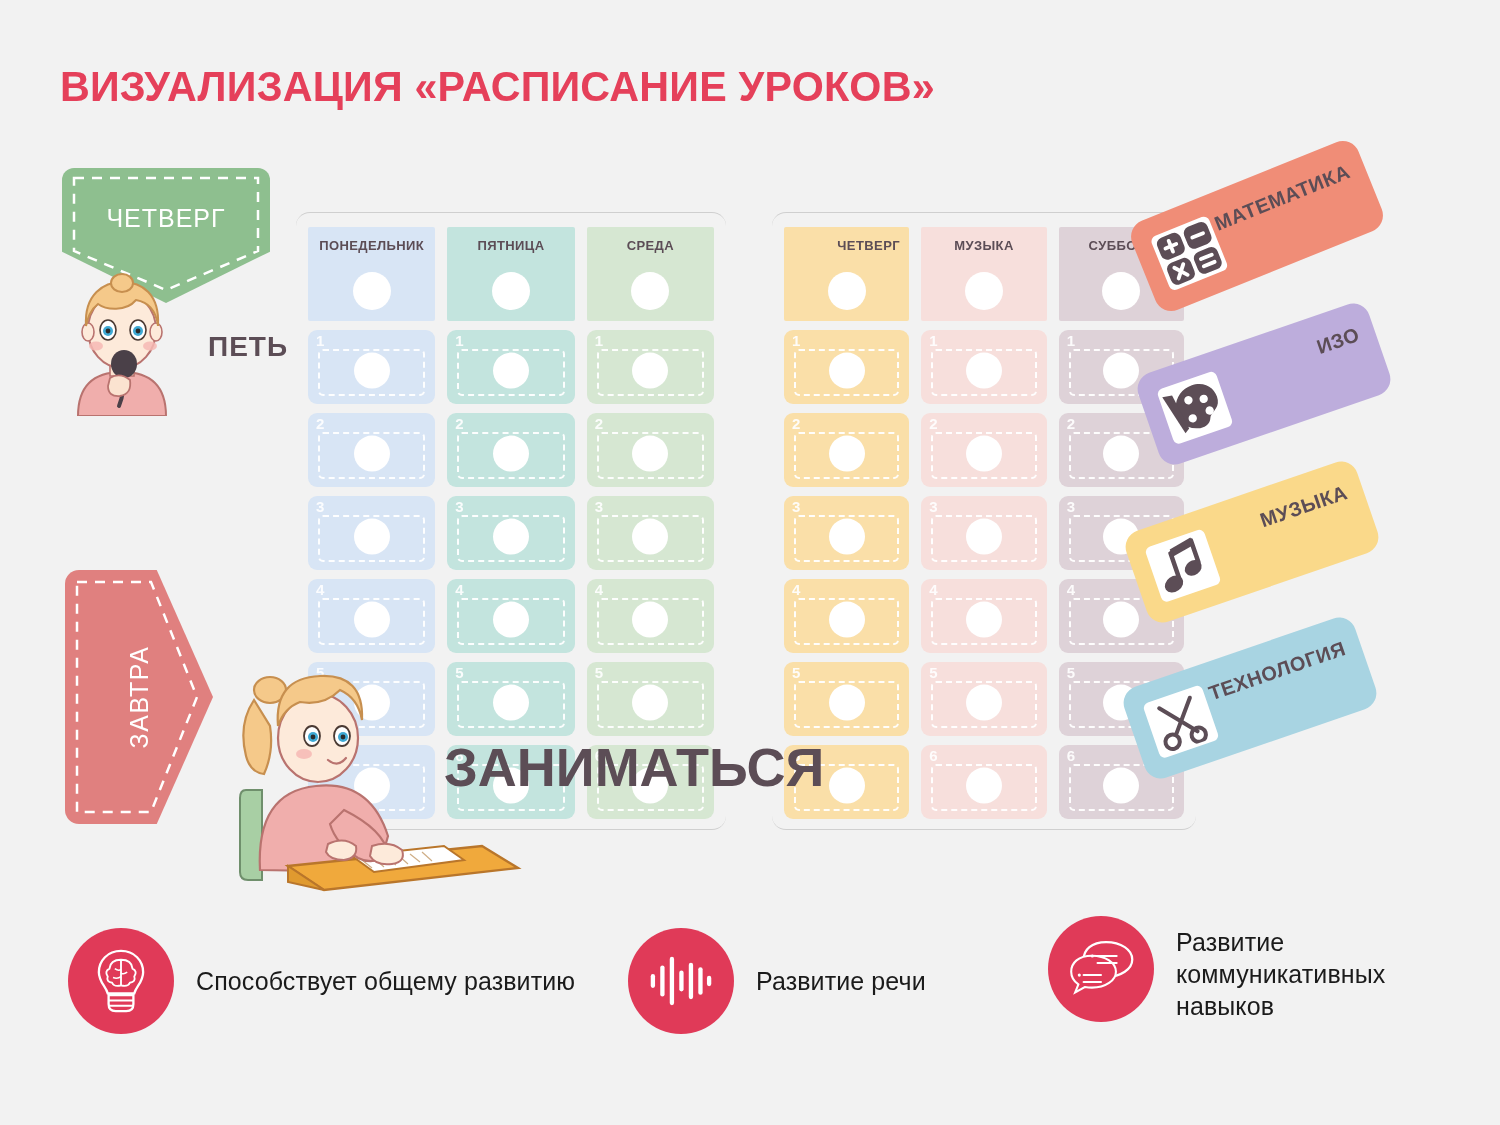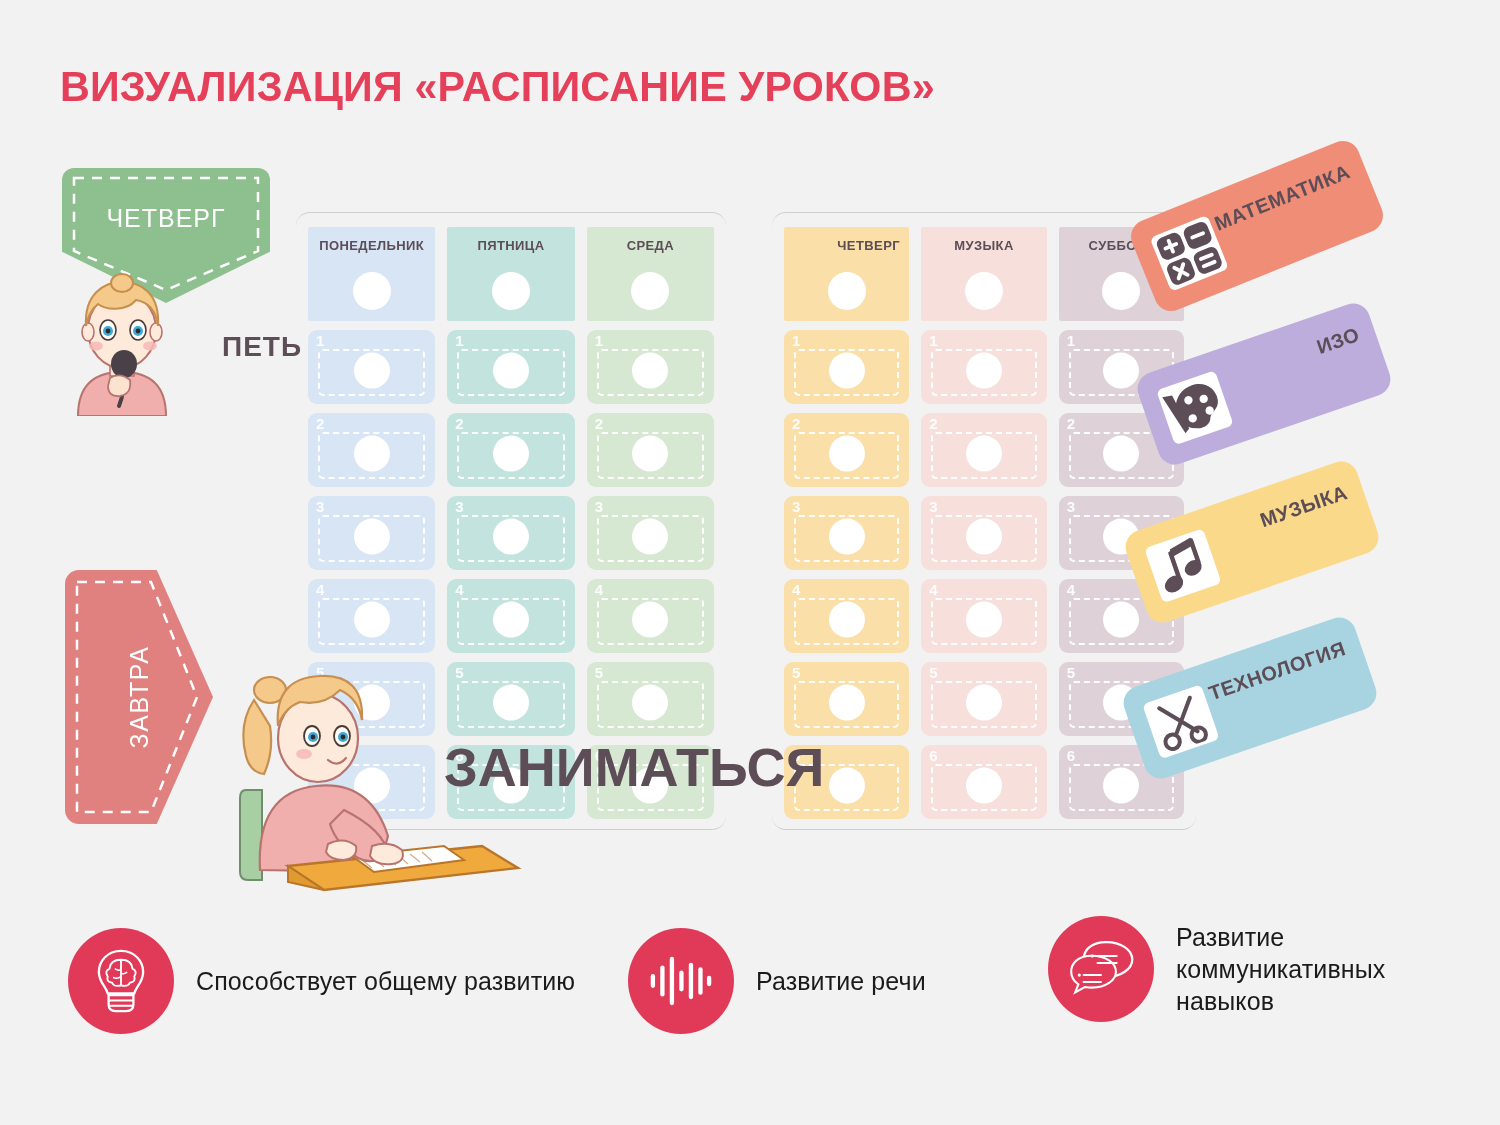--- a/index.html
+++ b/index.html
@@ -43,21 +43,21 @@
   .badge-tomorrow .dash-svg { position: absolute; inset: 0; }
   .badge-tomorrow span {
     position: absolute; left: 0; top: 0; width: 148px; height: 254px;
     display: flex; align-items: center; justify-content: center;
     color: #fff; font-size: 25px; letter-spacing: 1.5px;
     transform: rotate(-90deg);
   }
 
   
   .word-pet {
-    position: absolute; left: 222px; top: 331px;
+    position: absolute; left: 208px; top: 331px;
     font-size: 28px; font-weight: 700; color: #5c4d56; letter-spacing: 1px;
   }
   .word-zanimatsya {
     position: absolute; left: 444px; top: 736px;
     font-size: 54px; font-weight: 700; color: #5c4d56; letter-spacing: 0px;
     z-index: 14;
   }
 
   
   .panel {
@@ -128,21 +128,21 @@
     width: 106px; height: 106px; border-radius: 50%;
     background: #e03a58; flex: 0 0 106px;
     display: flex; align-items: center; justify-content: center;
   }
   .feature .txt {
     font-size: 25px; color: #1b1b1b; line-height: 1.28; letter-spacing: 0.1px;
     font-weight: 400;
   }
   #feat-0 { left: 68px;   top: 928px; width: 520px; }
   #feat-1 { left: 628px;  top: 928px; width: 400px; }
-  #feat-2 { left: 1048px; top: 916px; width: 440px; }
+  #feat-2 { left: 1048px; top: 916px; width: 440px; align-items: flex-end; }
 
   
   .illus { position: absolute; z-index: 12; }
   #boy  { left: 56px; top: 268px; width: 132px; height: 148px; }
   #girl { left: 232px; top: 660px; width: 300px; height: 232px; }
 </style>
 </head>
 <body>
 
 <div id="stage">

